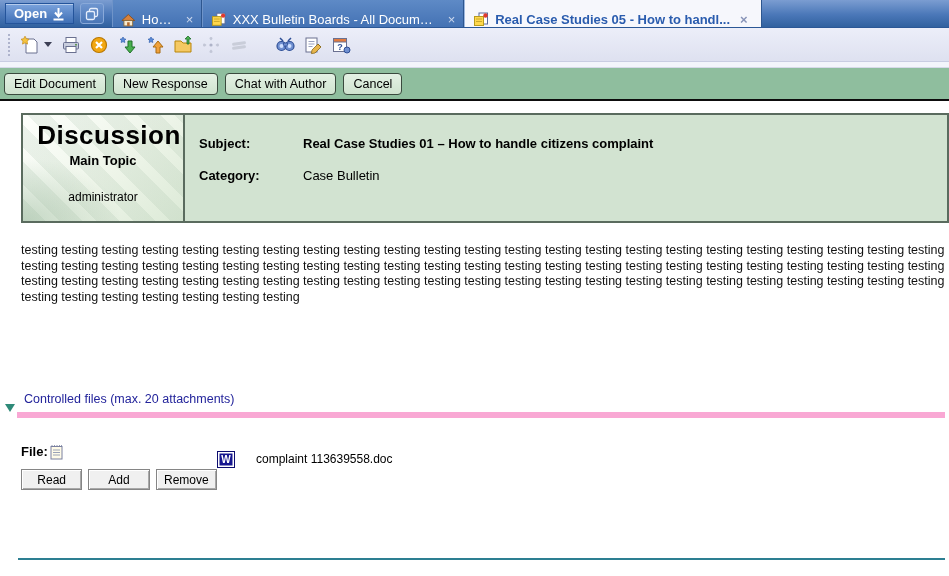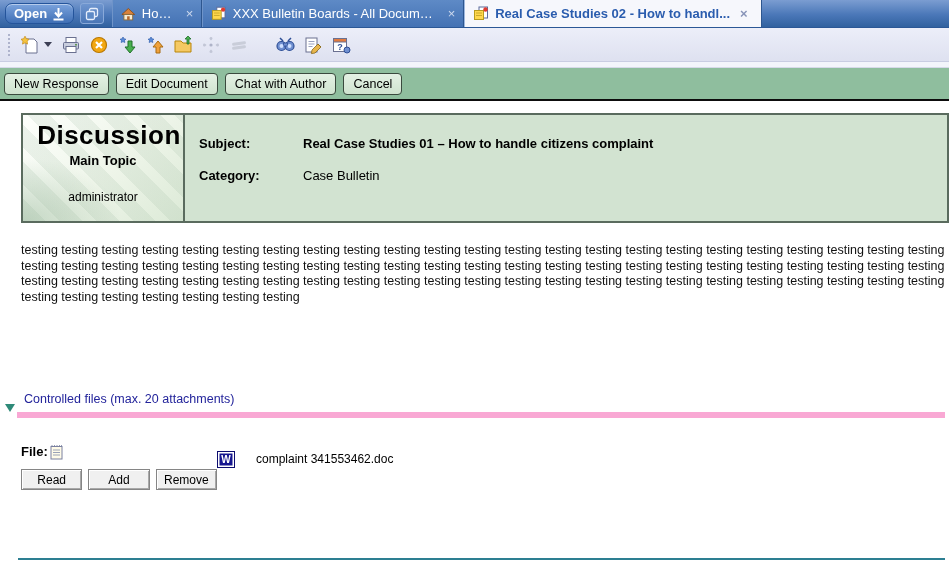--- a/index.html
+++ b/index.html
@@ -3,25 +3,25 @@
 <meta charset="utf-8">
 <style>
   * { box-sizing: border-box; margin: 0; padding: 0; }
   html,body { width:949px; height:576px; overflow:hidden; background:#fff;
               font-family:"Liberation Sans", sans-serif; color:#000; }
 
   
   .tabbar { height:28px; background:linear-gradient(#7b9dd1 0%, #4a77b8 55%, #31619f 100%);
             border-bottom:1px solid #2b5796; display:flex; align-items:stretch; }
   .open-btn { margin:3px 6px 12px 5px; height:21px; padding:0 8px; display:flex; align-items:center; gap:5px;
-              background:linear-gradient(#7ba3dd,#3f6fb5); border:1px solid #24549b; border-radius:7px;
+              background:linear-gradient(#7ba3dd,#3f6fb5); border:1px solid #24549b; border-radius:0;
               box-shadow:inset 0 1px 0 rgba(255,255,255,.45); color:#fff; font-weight:bold; font-size:13px; cursor:pointer; }
   .win-btn { margin:3px 8px 4px 0; width:24px; height:21px; display:flex; align-items:center; justify-content:center;
              background:linear-gradient(#6e95cf,#4a76b6); border:1px solid #89a9d9; border-radius:3px; cursor:pointer; }
-  .tab { display:flex; align-items:center; gap:6px; padding:0 8px; font-size:13px; color:#fff; cursor:pointer;
+  .tab { display:flex; align-items:flex-end; gap:6px; padding:0 8px; font-size:13px; color:#fff; cursor:pointer;
          border-left:1px solid #6f94c9; border-right:1px solid #2d568f;
          background:linear-gradient(#5e8ac6,#4472b4); white-space:nowrap; overflow:hidden; }
   .tab .close-x { color:#cdd9ee; font-size:13px; margin-left:4px; }
   .tab.active { background:#f6f7fc; color:#2a5cae; font-weight:bold; border-left:1px solid #9db7de; border-right:1px solid #2d568f; }
   .tab.active .close-x { color:#8894b8; }
   .tab-home { width:90px; }
   .tab-bb { width:262px; }
   .tab-doc { width:298px; }
   .tab-label { overflow:hidden; text-overflow:ellipsis; }
 
@@ -124,21 +124,21 @@
     <span class="close-x">×</span>
   </div>
 
   <div class="tab tab-doc active">
     <svg width="16" height="15" viewBox="0 0 16 15">
       <rect x="6" y="1" width="8.5" height="11" fill="#fff" stroke="#5a6a9a" stroke-width="1"></rect>
       <rect x="1.5" y="4.5" width="9" height="9" fill="#ffd84d" stroke="#b89b1e" stroke-width="1"></rect>
       <circle cx="12.5" cy="3.5" r="2.2" fill="#e03a2f"></circle>
       <path d="M3 7h6M3 9.5h6" stroke="#caa92c" stroke-width="1"></path>
     </svg>
-    <span class="tab-label">Real Case Studies 02 - How to handl...</span>
+    <span class="tab-label">Real Case Studies 05 - How to handl...</span>
     <span class="close-x">×</span>
   </div>
 </div>
 
 <div class="toolbar">
   <span class="tb-handle"></span>
 
   <span class="tbtn">
     <svg width="20" height="20" viewBox="0 0 20 20">
       <path d="M6 4h8l3 3v11H6z" fill="#fff" stroke="#6a7090" stroke-width="1"></path>
@@ -226,22 +226,22 @@
       <rect x="2.5" y="3.5" width="13" height="13" fill="#fff" stroke="#6a7090"></rect>
       <rect x="2.5" y="3.5" width="13" height="3.5" fill="#e07a3f" stroke="#6a7090"></rect>
       <text x="9" y="15" font-size="9" font-weight="bold" fill="#2e4f96" text-anchor="middle" font-family="Liberation Sans, sans-serif">?</text>
       <circle cx="16" cy="15" r="3" fill="#6f8fd0" stroke="#2e4f96"></circle>
     </svg>
   </span>
 </div>
 <div class="toolbar-sub"></div>
 
 <div class="actionbar">
+  <button class="abtn">Edit Document</button>
   <button class="abtn">New Response</button>
-  <button class="abtn">Edit Document</button>
   <button class="abtn">Chat with Author</button>
   <button class="abtn">Cancel</button>
 </div>
 
 <div class="doc-header">
   <div class="banner">
     <div class="banner-title">Discussion</div>
     <div class="banner-sub">Main Topic</div>
     <div class="banner-author">administrator</div>
     <div class="banner-time">Today 16:29</div>
@@ -278,17 +278,17 @@
       </svg>
     </div>
     <div class="file-buttons">
       <button class="fbtn">Read</button>
       <button class="fbtn">Add</button>
       <button class="fbtn">Remove</button>
     </div>
   </div>
   <div class="attach-col">
     <div class="word-icon">W</div>
-    <span class="attach-name">complaint 341553462.doc</span>
+    <span class="attach-name">complaint 113639558.doc</span>
   </div>
 </div>
 
 <div class="bottom-rule"></div>
 
 </body></html>

